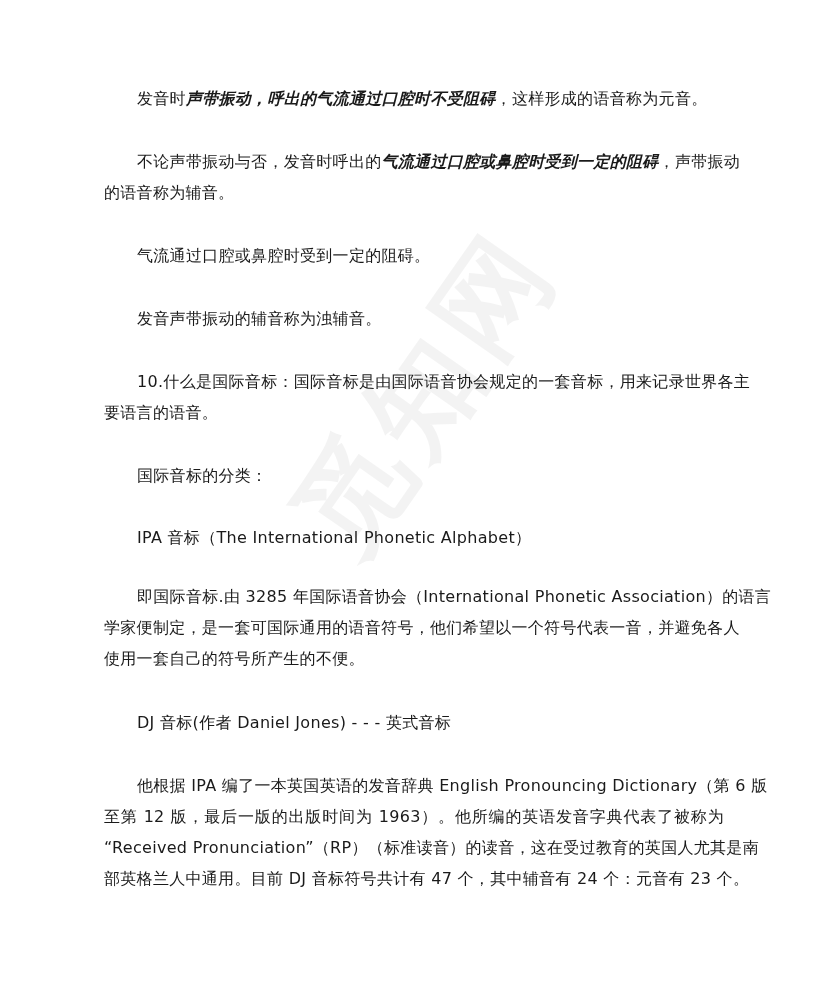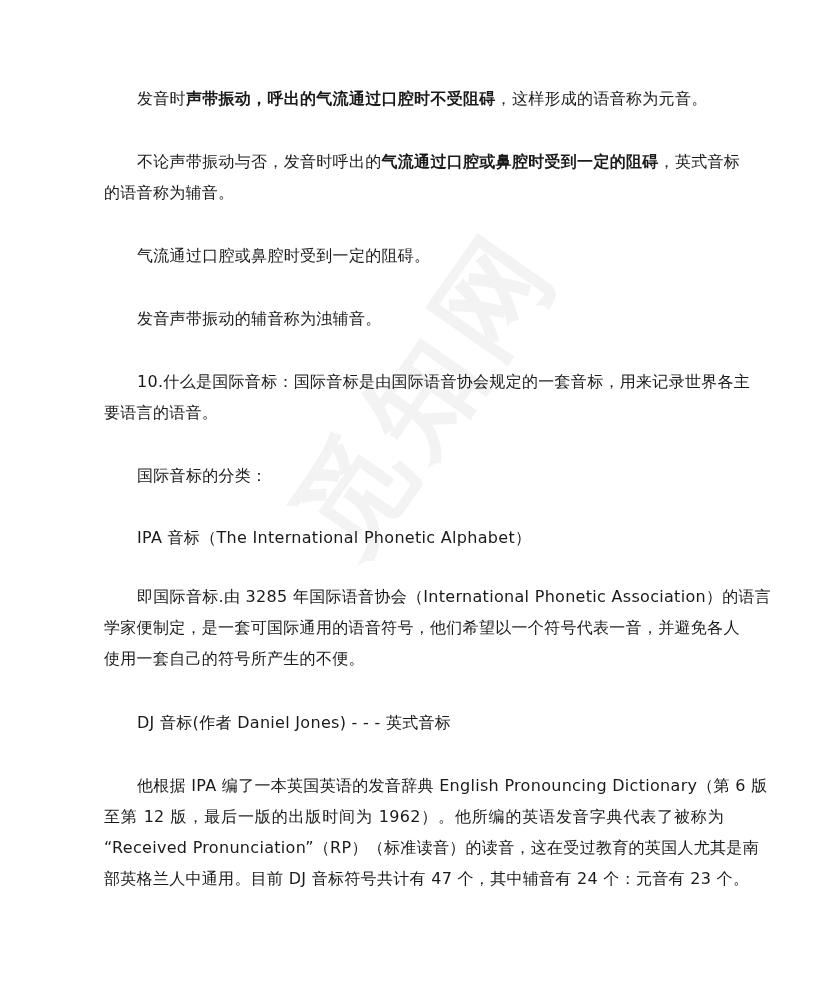--- a/index.html
+++ b/index.html
@@ -57,36 +57,36 @@
       height: 20px;
       letter-spacing: 0.3px;
     }
     .line.indent { left: 33px; }
     .line.justify {
       width: 620px;
       text-align: justify;
       text-align-last: justify;
     }
     .line.indent.justify { width: 587px; }
-    b { font-weight: bold; }
+    b { font-weight: bold; font-style: italic; }
   </style>
 </head>
 <body>
 
 <div class="page">
   <div class="watermark">觅知网</div>
 
   <div class="text-column">
 
     <div class="line indent" style="top:89px">
       <span>发音时</span><b>声带振动，呼出的气流通过口腔时不受阻碍</b><span>，这样形成的语音称为元音。</span>
     </div>
 
     <div class="line indent justify" style="top:152px">
-      <span>不论声带振动与否，发音时呼出的</span><b>气流通过口腔或鼻腔时受到一定的阻碍</b><span>，英式音标</span>
+      <span>不论声带振动与否，发音时呼出的</span><b>气流通过口腔或鼻腔时受到一定的阻碍</b><span>，声带振动</span>
     </div>
     <div class="line" style="top:183px">
       <span>的语音称为辅音。</span>
     </div>
 
     <div class="line indent" style="top:246px">
       <span>气流通过口腔或鼻腔时受到一定的阻碍。</span>
     </div>
 
     <div class="line indent" style="top:309px">
@@ -119,21 +119,21 @@
     </div>
 
     <div class="line indent" style="top:713px">
       <span>DJ 音标(作者 Daniel Jones) - - - 英式音标</span>
     </div>
 
     <div class="line indent justify" style="top:776px">
       <span>他根据 IPA 编了一本英国英语的发音辞典 English Pronouncing Dictionary（第 6 版</span>
     </div>
     <div class="line justify" style="top:807px">
-      <span>至第 12 版，最后一版的出版时间为 1962）。他所编的英语发音字典代表了被称为</span>
+      <span>至第 12 版，最后一版的出版时间为 1963）。他所编的英语发音字典代表了被称为</span>
     </div>
     <div class="line justify" style="top:838px">
       <span>“Received Pronunciation”（RP）（标准读音）的读音，这在受过教育的英国人尤其是南</span>
     </div>
     <div class="line" style="top:869px">
       <span>部英格兰人中通用。目前 DJ 音标符号共计有 47 个，其中辅音有 24 个：元音有 23 个。</span>
     </div>
 
   </div>
 </div>

